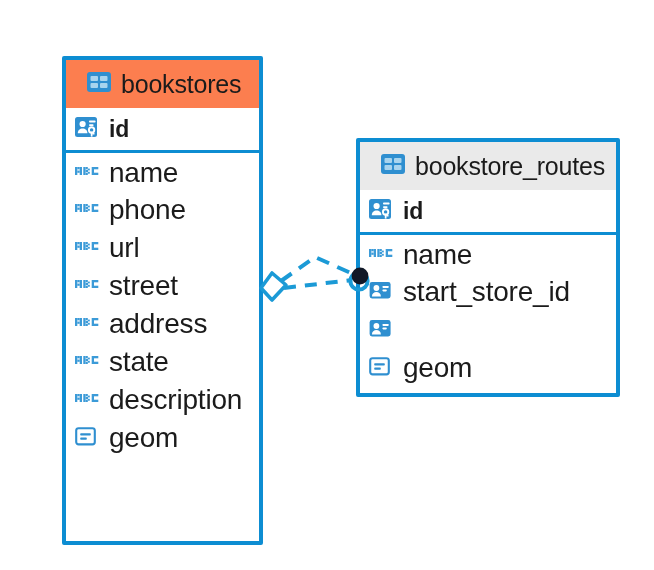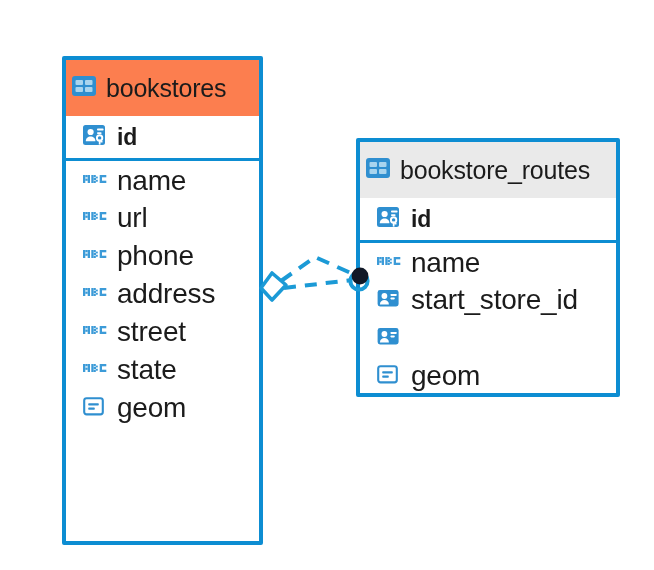--- a/index.html
+++ b/index.html
@@ -28,43 +28,43 @@
     box-sizing: border-box;
     background: #ffffff;
     border: 4px solid #0d8dd2;
     border-radius: 2px;
   }
 
   .entity-header {
     display: flex;
     align-items: center;
     box-sizing: border-box;
-    height: 56px;
-    padding: 0 5px;
+    height: 48px;
+    padding: 0 20px;
     gap: 9px;
   }
   .entity-header.accent-orange { background: #fc7e4f; }
   .entity-header.accent-gray   { background: #eaeaea; }
 
   .entity-title {
     font-size: 25px;
     color: #1b1b1b;
     line-height: 1;
     white-space: nowrap;
     letter-spacing: -0.2px;
   }
 
   .field-list { display: block; }
 
   .field-row {
     display: flex;
     align-items: center;
     box-sizing: border-box;
     height: 38px;
-    padding: 0 16px;
+    padding: 0 8px;
     gap: 9px;
   }
   .field-row.pk-row {
     height: 45px;
     border-bottom: 3px solid #0d8dd2;
   }
   .field-row.first-after-pk { padding-top: 2px; }
 
   .field-label {
     font-size: 28px;
@@ -164,20 +164,43 @@
               <rect x="13.8" y="10.6" width="2" height="1.8"></rect>
                 <rect x="11.6" y="12" width="2.4" height="2"></rect>
               <rect x="13.8" y="13.8" width="2" height="1.9"></rect>
                 <rect x="11.6" y="14.7" width="2.2" height="2.3"></rect>
               <rect x="17.7" y="9" width="2.3" height="8"></rect>
                 <rect x="20" y="9" width="4.3" height="2.3"></rect>
               <rect x="20" y="14.7" width="4.3" height="2.3"></rect>
             </g>
           </svg>
         </span>
+        <span class="field-label">phone</span>
+      </div>
+
+      <div class="field-row">
+        <span class="ico">
+          <svg width="26" height="26" viewBox="0 0 26 26">
+            <g fill="#3c9bd8">
+              <rect x="1" y="9" width="2.3" height="8"></rect>
+                <rect x="3.3" y="9" width="2.4" height="2.3"></rect>
+              <rect x="5.7" y="9" width="2.3" height="8"></rect>
+                <rect x="3.3" y="12.6" width="2.4" height="2.2"></rect>
+              <rect x="9.3" y="9" width="2.3" height="8"></rect>
+                <rect x="11.6" y="9" width="2.2" height="2.3"></rect>
+              <rect x="13.8" y="10.6" width="2" height="1.8"></rect>
+                <rect x="11.6" y="12" width="2.4" height="2"></rect>
+              <rect x="13.8" y="13.8" width="2" height="1.9"></rect>
+                <rect x="11.6" y="14.7" width="2.2" height="2.3"></rect>
+              <rect x="17.7" y="9" width="2.3" height="8"></rect>
+                <rect x="20" y="9" width="4.3" height="2.3"></rect>
+              <rect x="20" y="14.7" width="4.3" height="2.3"></rect>
+            </g>
+          </svg>
+        </span>
         <span class="field-label">url</span>
       </div>
 
       <div class="field-row">
         <span class="ico">
           <svg width="26" height="26" viewBox="0 0 26 26">
             <g fill="#3c9bd8">
               <rect x="1" y="9" width="2.3" height="8"></rect>
                 <rect x="3.3" y="9" width="2.4" height="2.3"></rect>
               <rect x="5.7" y="9" width="2.3" height="8"></rect>
@@ -187,21 +210,21 @@
               <rect x="13.8" y="10.6" width="2" height="1.8"></rect>
                 <rect x="11.6" y="12" width="2.4" height="2"></rect>
               <rect x="13.8" y="13.8" width="2" height="1.9"></rect>
                 <rect x="11.6" y="14.7" width="2.2" height="2.3"></rect>
               <rect x="17.7" y="9" width="2.3" height="8"></rect>
                 <rect x="20" y="9" width="4.3" height="2.3"></rect>
               <rect x="20" y="14.7" width="4.3" height="2.3"></rect>
             </g>
           </svg>
         </span>
-        <span class="field-label">phone</span>
+        <span class="field-label">street</span>
       </div>
 
       <div class="field-row">
         <span class="ico">
           <svg width="26" height="26" viewBox="0 0 26 26">
             <g fill="#3c9bd8">
               <rect x="1" y="9" width="2.3" height="8"></rect>
                 <rect x="3.3" y="9" width="2.4" height="2.3"></rect>
               <rect x="5.7" y="9" width="2.3" height="8"></rect>
                 <rect x="3.3" y="12.6" width="2.4" height="2.2"></rect>
@@ -213,43 +236,20 @@
                 <rect x="11.6" y="14.7" width="2.2" height="2.3"></rect>
               <rect x="17.7" y="9" width="2.3" height="8"></rect>
                 <rect x="20" y="9" width="4.3" height="2.3"></rect>
               <rect x="20" y="14.7" width="4.3" height="2.3"></rect>
             </g>
           </svg>
         </span>
         <span class="field-label">address</span>
       </div>
 
-      <div class="field-row">
-        <span class="ico">
-          <svg width="26" height="26" viewBox="0 0 26 26">
-            <g fill="#3c9bd8">
-              <rect x="1" y="9" width="2.3" height="8"></rect>
-                <rect x="3.3" y="9" width="2.4" height="2.3"></rect>
-              <rect x="5.7" y="9" width="2.3" height="8"></rect>
-                <rect x="3.3" y="12.6" width="2.4" height="2.2"></rect>
-              <rect x="9.3" y="9" width="2.3" height="8"></rect>
-                <rect x="11.6" y="9" width="2.2" height="2.3"></rect>
-              <rect x="13.8" y="10.6" width="2" height="1.8"></rect>
-                <rect x="11.6" y="12" width="2.4" height="2"></rect>
-              <rect x="13.8" y="13.8" width="2" height="1.9"></rect>
-                <rect x="11.6" y="14.7" width="2.2" height="2.3"></rect>
-              <rect x="17.7" y="9" width="2.3" height="8"></rect>
-                <rect x="20" y="9" width="4.3" height="2.3"></rect>
-              <rect x="20" y="14.7" width="4.3" height="2.3"></rect>
-            </g>
-          </svg>
-        </span>
-        <span class="field-label">street</span>
-      </div>
-
 
       <div class="field-row">
         <span class="ico">
           <svg width="26" height="26" viewBox="0 0 26 26">
             <g fill="#3c9bd8">
               <rect x="1" y="9" width="2.3" height="8"></rect>
                 <rect x="3.3" y="9" width="2.4" height="2.3"></rect>
               <rect x="5.7" y="9" width="2.3" height="8"></rect>
                 <rect x="3.3" y="12.6" width="2.4" height="2.2"></rect>
               <rect x="9.3" y="9" width="2.3" height="8"></rect>
@@ -261,20 +261,42 @@
               <rect x="17.7" y="9" width="2.3" height="8"></rect>
                 <rect x="20" y="9" width="4.3" height="2.3"></rect>
               <rect x="20" y="14.7" width="4.3" height="2.3"></rect>
             </g>
           </svg>
         </span>
         <span class="field-label">state</span>
       </div>
 
 
+      <div class="field-row">
+        <span class="ico">
+          <svg width="26" height="26" viewBox="0 0 26 26">
+            <g fill="#3c9bd8">
+              <rect x="1" y="9" width="2.3" height="8"></rect>
+                <rect x="3.3" y="9" width="2.4" height="2.3"></rect>
+              <rect x="5.7" y="9" width="2.3" height="8"></rect>
+                <rect x="3.3" y="12.6" width="2.4" height="2.2"></rect>
+              <rect x="9.3" y="9" width="2.3" height="8"></rect>
+                <rect x="11.6" y="9" width="2.2" height="2.3"></rect>
+              <rect x="13.8" y="10.6" width="2" height="1.8"></rect>
+                <rect x="11.6" y="12" width="2.4" height="2"></rect>
+              <rect x="13.8" y="13.8" width="2" height="1.9"></rect>
+                <rect x="11.6" y="14.7" width="2.2" height="2.3"></rect>
+              <rect x="17.7" y="9" width="2.3" height="8"></rect>
+                <rect x="20" y="9" width="4.3" height="2.3"></rect>
+              <rect x="20" y="14.7" width="4.3" height="2.3"></rect>
+            </g>
+          </svg>
+        </span>
+        <span class="field-label">description</span>
+      </div>
 
       <div class="field-row">
         <span class="ico">
           <svg width="26" height="26" viewBox="0 0 26 26">
             <rect x="2.2" y="5.2" width="18.6" height="16.2" rx="2.4" fill="#ffffff" stroke="#2f8fd0" stroke-width="2.1"></rect>
             <rect x="6.2" y="10.3" width="10.6" height="2.3" rx="0.8" fill="#2f8fd0"></rect>
             <rect x="6.2" y="14.6" width="6.6" height="2.2" rx="0.8" fill="#2f8fd0"></rect>
           </svg>
         </span>
         <span class="field-label">geom</span>

